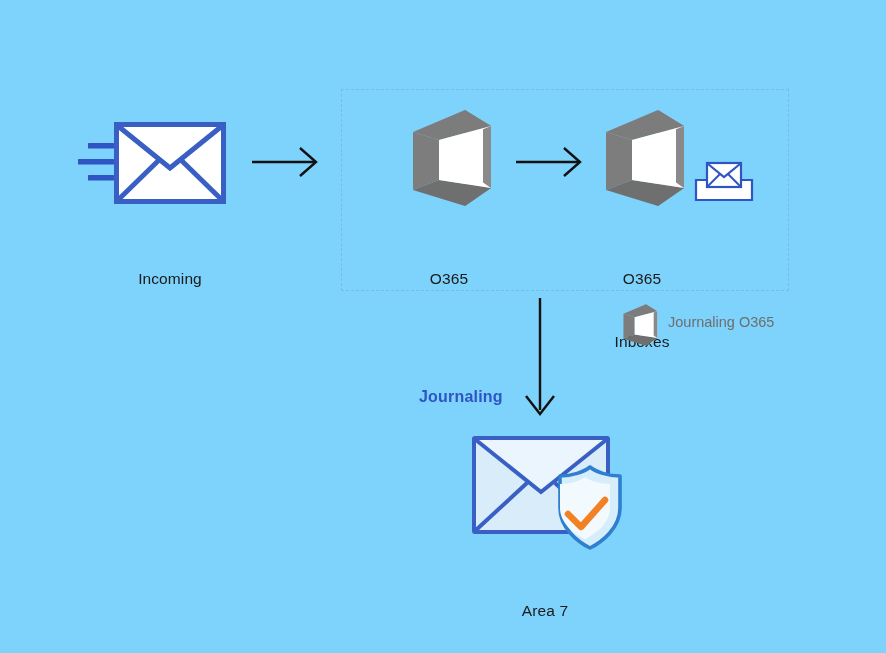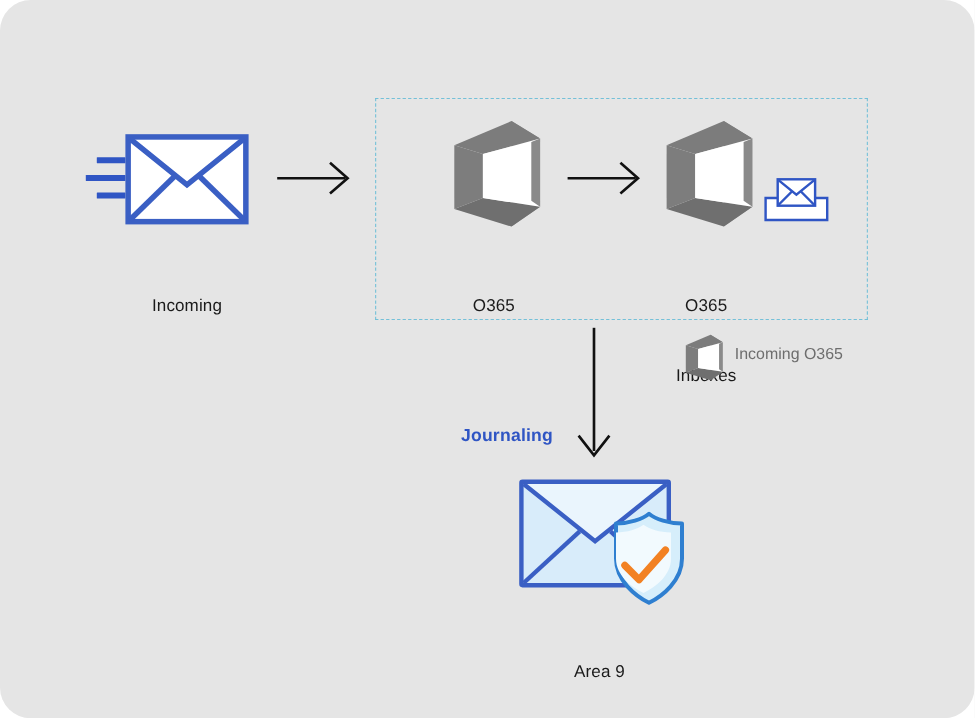--- a/index.html
+++ b/index.html
@@ -9,23 +9,22 @@
     background: #ffffff;
   }
   body {
     font-family: "Liberation Sans", sans-serif;
     -webkit-font-smoothing: antialiased;
   }
   #canvas {
     position: relative;
     width: 886px;
     height: 653px;
-    background: #e5e5e5;
+    background: #7dd3fc;
     overflow: hidden;
-    border-radius: 28px;
   }
   .node {
     position: absolute;
   }
   .caption {
     position: absolute;
     text-align: center;
     color: #1a1a1a;
     font-size: 15.5px;
     line-height: 21px;
@@ -152,21 +151,21 @@
   <div class="node" style="left:620px; top:304px; width:38px; height:42px;">
     <svg width="38" height="42" viewBox="0 0 88 96">
       <path d="M 60 0 L 86 16 L 86 78 L 60 96 Z" fill="#8a8a8a"></path>
       <path d="M 8 22 L 60 0 L 86 16 L 34 30 Z" fill="#7c7c7c"></path>
       <path d="M 8 22 L 34 30 L 34 70 L 8 80 Z" fill="#7d7d7d"></path>
       <path d="M 8 80 L 34 70 L 86 78 L 60 96 Z" fill="#6f6f6f"></path>
       <path d="M 34 30 L 86 16 L 86 78 L 34 70 Z" fill="#ffffff"></path>
       <path d="M 78 19.2 L 86 16 L 86 78 L 78 72.5 Z" fill="#8a8a8a"></path>
     </svg>
   </div>
-  <div class="legend-label" style="left:668px; top:314px;">Incoming O365</div>
+  <div class="legend-label" style="left:668px; top:314px;">Journaling O365</div>
 
   <div class="journal-label" style="left:419px; top:356px;">Journaling</div>
 
   <div class="node" style="left:524px; top:298px; width:32px; height:122px;">
     <svg width="32" height="122" viewBox="0 0 32 122">
       <line x1="16" y1="0" x2="16" y2="112" stroke="#111111" stroke-width="2.4"></line>
       <polyline points="2,98 16,116 30,98" fill="none" stroke="#111111" stroke-width="2.4" stroke-linecap="butt" stroke-linejoin="miter"></polyline>
     </svg>
   </div>
 
@@ -195,17 +194,17 @@
                L 154 76
                C 154 91 140 102 129 107
                C 118 102 104 91 104 76
                Z" transform="translate(-14,0)" fill="#f2fafe" stroke="none"></path>
 
       <polyline points="98,82 111,95 135,68" fill="none" stroke="#f28123" stroke-width="6.5" stroke-linecap="round" stroke-linejoin="round"></polyline>
     </svg>
   </div>
 
   <div class="caption" style="left:465px; top:558px; width:160px;">
-    <span class="caption-line">Area 9</span>
+    <span class="caption-line">Area 7</span>
     
   </div>
 
 </div>
 
 </body></html>

